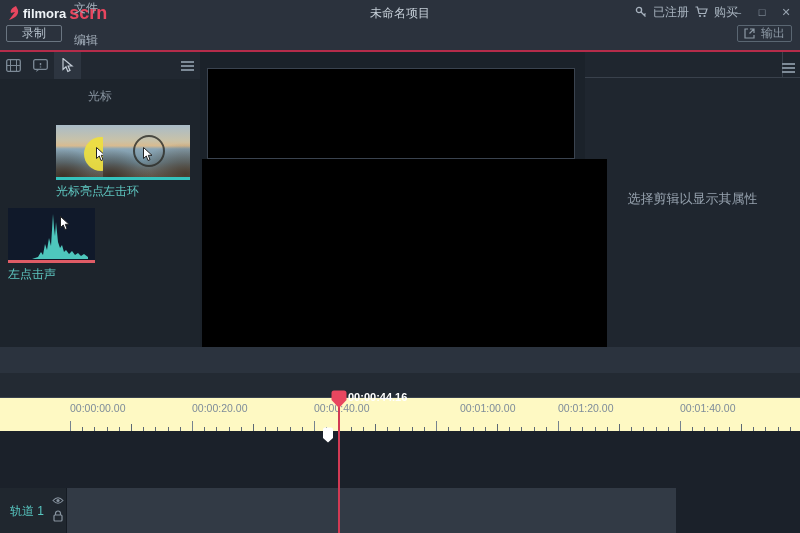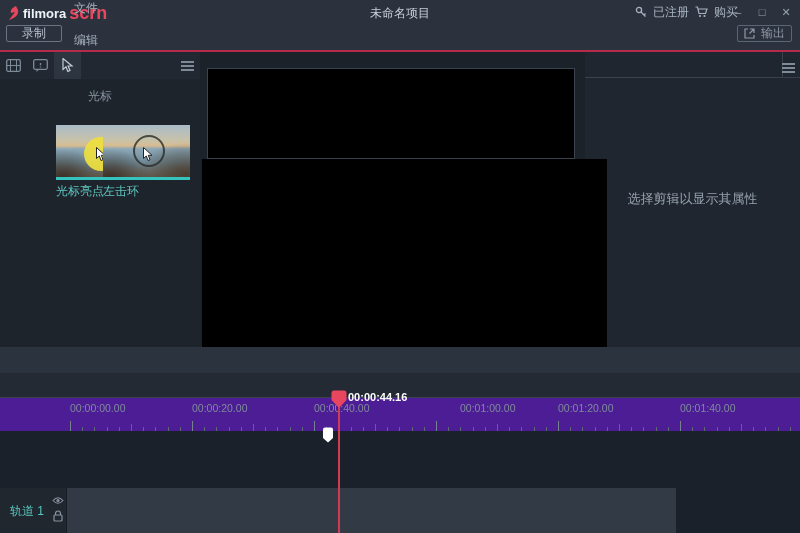--- a/index.html
+++ b/index.html
@@ -55,21 +55,21 @@
   #rp-divider { position:absolute; right:17px; top:0; width:1px; height:26px; background:#39414c; }
   #empty-msg { position:absolute; left:0; top:138px; width:215px; text-align:center; color:#96a2ae; font-size:13px; }
 
   
   #playbar { left:0; top:347px; width:800px; height:26px; background:#2b333e; z-index:5; display:flex; align-items:center; }
 
   
   #ttoolbar { left:0; top:373px; width:800px; height:24px; background:#232a33; z-index:5; }
 
   
-  #ruler { left:0; top:397px; width:800px; height:34px; background:#4c1d95; border-top:1px solid #39424d; z-index:2; }
+  #ruler { left:0; top:397px; width:800px; height:34px; background:#fef9c3; border-top:1px solid #39424d; z-index:2; }
   .ruler-label { position:absolute; top:4px; font-size:10.5px; color:#7e8c9a; white-space:nowrap; }
   .tick { position:absolute; bottom:0; width:1px; background:#5c6874; }
   .tick.major { background:#76838f; }
 
   #gap-area { left:0; top:431px; width:800px; height:57px; background:#1b212a; }
 
   
   #track-row { left:0; top:488px; width:676px; height:45px; background:#323a45; }
   #track-header { position:absolute; left:0; top:0; width:67px; height:45px; background:#20272f; border-right:1px solid #151b23; }
   #track-name { position:absolute; left:10px; top:15px; color:#57c6c0; }
@@ -175,20 +175,32 @@
       <div class="thumb-img scene">
         <div class="ring-circle"></div>
         <svg class="cursor-glyph" style="left:40px; top:22px;" width="11" height="15" viewBox="0 0 11 15">
             <path d="M0.5 0.5 L0.5 11.5 L3.3 9 L5 13.5 L7 12.7 L5.3 8.3 L9 8.3 Z" fill="#fff" stroke="#222" stroke-width="1"></path>
           </svg>
       </div>
       <div class="underline-cyan"></div>
       <div class="thumb-label">左击环</div>
     </div>
 
+    <div class="thumb" style="left:8px; top:156px;">
+      <div class="thumb-img wave-img">
+        <svg width="87" height="52" viewBox="0 0 87 52">
+            <path d="M24 51 L30 49 L33 44 L35 47 L37 36 L39 42 L41 30 L43 38 L45 6 L46 20 L47 28 L48 14 L50 34 L52 40 L54 37 L56 44 L58 42 L61 46 L64 43 L67 47 L70 45 L73 48 L76 46 L80 49 L80 51 Z" fill="#4ec7bd"></path>
+          </svg>
+        <svg class="cursor-glyph" style="left:52px; top:8px;" width="11" height="15" viewBox="0 0 11 15">
+            <path d="M0.5 0.5 L0.5 11.5 L3.3 9 L5 13.5 L7 12.7 L5.3 8.3 L9 8.3 Z" fill="#fff" stroke="#222" stroke-width="1"></path>
+          </svg>
+      </div>
+      <div class="underline-red"></div>
+      <div class="thumb-label">左点击声</div>
+    </div>
   </div>
 
   <div id="preview" class="abs"></div>
   <div id="black-a" class="abs"></div>
   <div id="black-b" class="abs"></div>
 
   <div id="right-panel" class="abs">
     <div id="rp-header">
       <div id="rp-divider"></div>
       <div id="rp-menu" class="hamburger">

